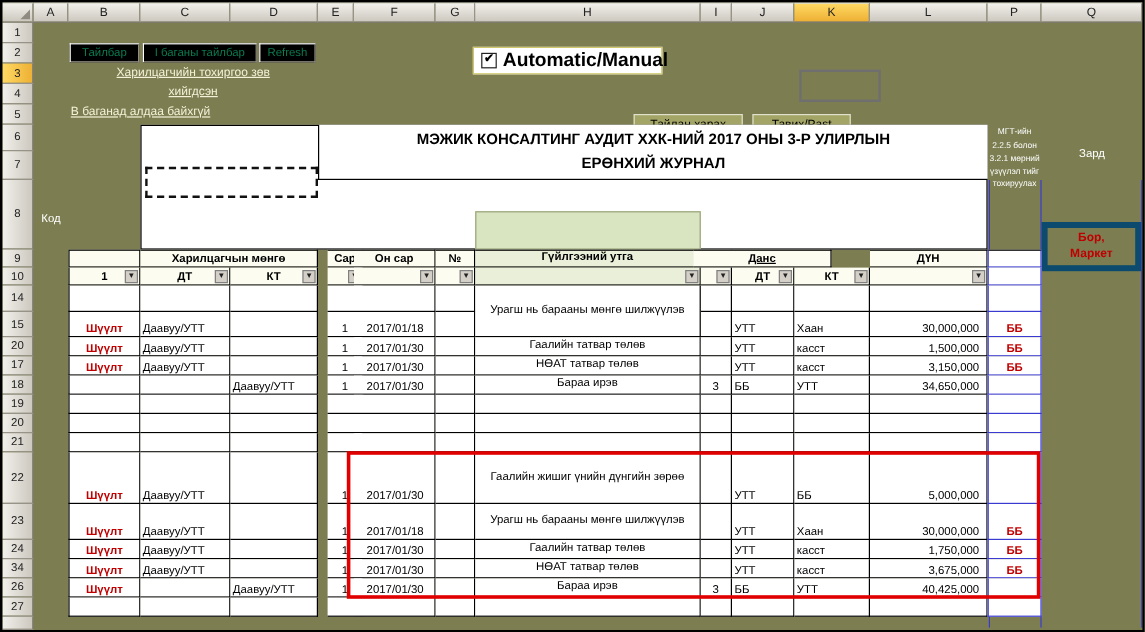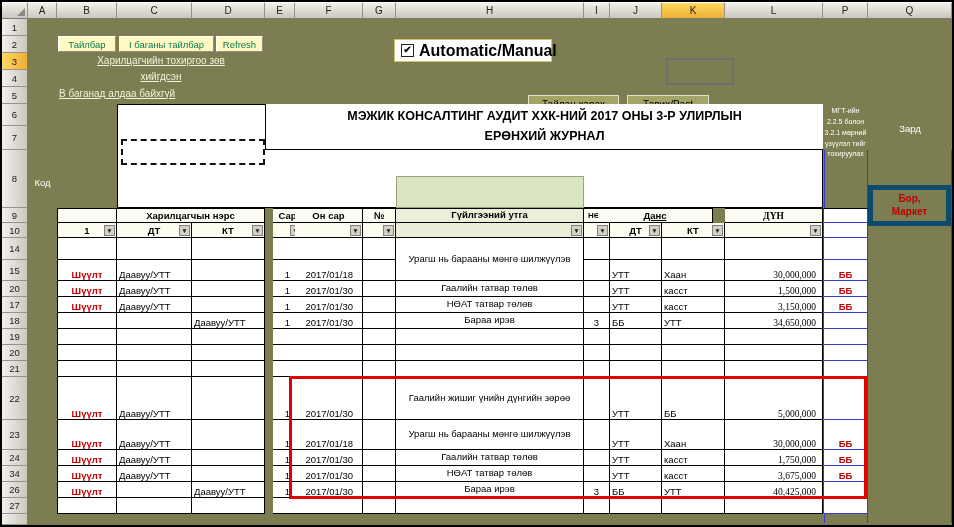--- a/index.html
+++ b/index.html
@@ -16,21 +16,21 @@
   .corner{position:relative;}
   .corner::after{content:"";position:absolute;right:2px;bottom:2px;
     border-left:8px solid transparent;border-bottom:8px solid #8f8b83;}
   .rowhdr{position:absolute;left:2px;top:19px;width:26px;display:flex;flex-direction:column;z-index:3;}
   .rowhdr span{width:26px;box-sizing:border-box;background:linear-gradient(90deg,#f2f0eb,#ccc8bf);
     border-right:1px solid #7e7a72;border-bottom:1px solid #97938b;
     color:#222;font-size:9.5px;display:flex;align-items:center;justify-content:center;}
   .rowhdr span.hl{background:linear-gradient(90deg,#ffd963,#edb034);}
 
   
-  .tbtn{position:absolute;top:36px;height:16px;background:#fef9c3;box-sizing:border-box;
+  .tbtn{position:absolute;top:36px;height:16px;background:#000000;box-sizing:border-box;
     border:1px solid #928e84;border-top-color:#fff;border-left-color:#fff;
     color:#0a7a50;font-size:9.5px;display:flex;align-items:center;justify-content:center;cursor:pointer;}
   .ckpanel{position:absolute;left:394px;top:39px;width:158px;height:23px;background:#fff;
     border:1px solid #cfc66b;box-sizing:border-box;display:flex;align-items:center;gap:5px;padding:0 6px;}
   .ckbox{width:11px;height:11px;border:1.5px solid #222;background:#fff;font-size:10px;line-height:9px;
     font-weight:bold;text-align:center;color:#000;flex:none;}
   .cklabel{font-size:16px;font-weight:600;color:#000;}
   .note1{position:absolute;left:57px;top:53px;width:208px;color:#f4f1d8;font-size:10px;
     text-align:center;line-height:16px;}
   .note1 span{display:block;text-decoration:underline;}
@@ -69,25 +69,25 @@
   .cb{left:57px;width:60px;border-left:1px solid #000;justify-content:center;color:#c00000;font-weight:bold;}
   .cc{left:117px;width:75px;}
   .cd{left:192px;width:73px;}
   .ce{left:273px;width:30px;justify-content:center;}
   .cf{left:295px;width:68px;justify-content:flex-end;padding-right:9px;}
   .cg{left:363px;width:33px;}
   .ch{left:396px;width:188px;align-items:center;justify-content:center;text-align:center;line-height:1.15;}
   .ci{left:584px;width:26px;justify-content:center;}
   .cj{left:610px;width:52px;}
   .ck{left:662px;width:63px;}
-  .cl{left:725px;width:98px;justify-content:flex-end;padding-right:6px;font-family:Liberation Serif, serif;}
+  .cl{left:725px;width:98px;justify-content:flex-end;padding-right:6px;}
   .cp{left:823px;width:45px;border-color:#3a3ad0;border-left:1px solid #3a3ad0;
       justify-content:center;color:#c00000;font-weight:bold;}
   .ccd{left:117px;width:148px;}
-  .cjk{left:598px;width:115px;text-decoration:underline;}
+  .cjk{left:578px;width:115px;text-decoration:underline;}
   .hm{z-index:2;}
   .th .c{background:#fcfcf0;font-weight:bold;align-items:center;justify-content:center;
          padding:0 1px;color:#000;}
   .th9 .c{border-top:1px solid #000;}
   .th .ch{background:#e9efd9;}
   .th .ci{font-size:8px;}
   .th .cp{background:#fff;}
   .dd{position:absolute;right:1px;bottom:1px;width:11px;height:11px;background:#d4d0c8;
       border:1px solid #808080;box-sizing:border-box;font-size:6.5px;line-height:9px;text-align:center;
       color:#222;cursor:pointer;}
@@ -181,21 +181,21 @@
 
   <div class="kod">Код</div>
   <div class="mgt">МГТ-ийн 2.2.5 болон 3.2.1 мөрний үзүүлэл тийг тохируулах</div>
   <div class="zardal">Зард</div>
   <div class="borbox">
     <span>Бор, Маркет</span>
   </div>
 
   <div class="tr th th9" style="top:208px;height:15px">
     <div class="c cb"></div>
-    <div class="c ccd">Харилцагчын нэрс</div>
+    <div class="c ccd">Харилцагчын мөнгө</div>
     <div class="c ce">Сар</div>
     <div class="c cf">Он сар</div>
     <div class="c cg">№</div>
     <div class="c ch">Гүйлгээний утга</div>
     <div class="c ci">НӨТ</div>
     <div class="c cjk">Данс</div>
     <div class="c cl">ДҮН</div>
     <div class="c cp"></div>
   </div>
 

